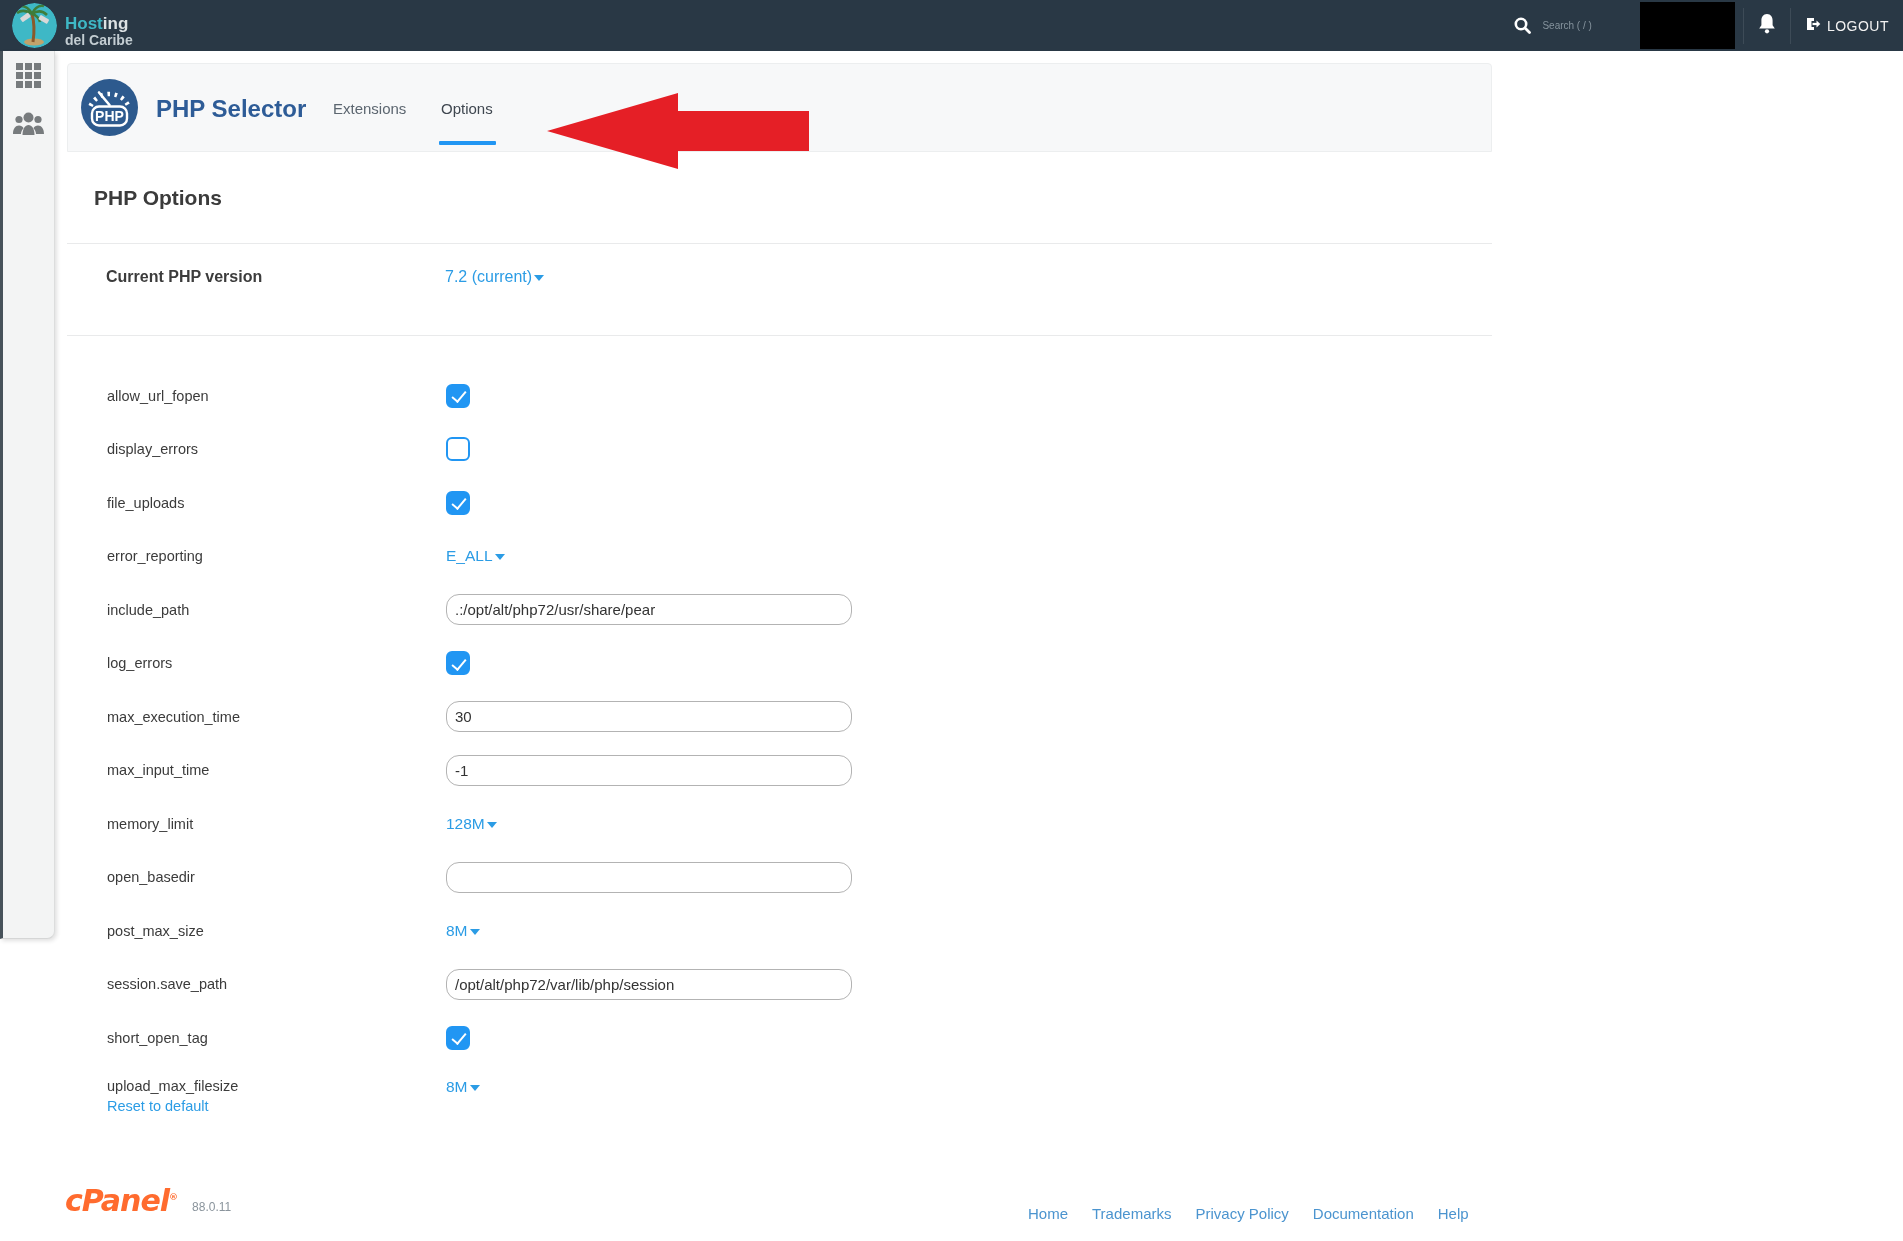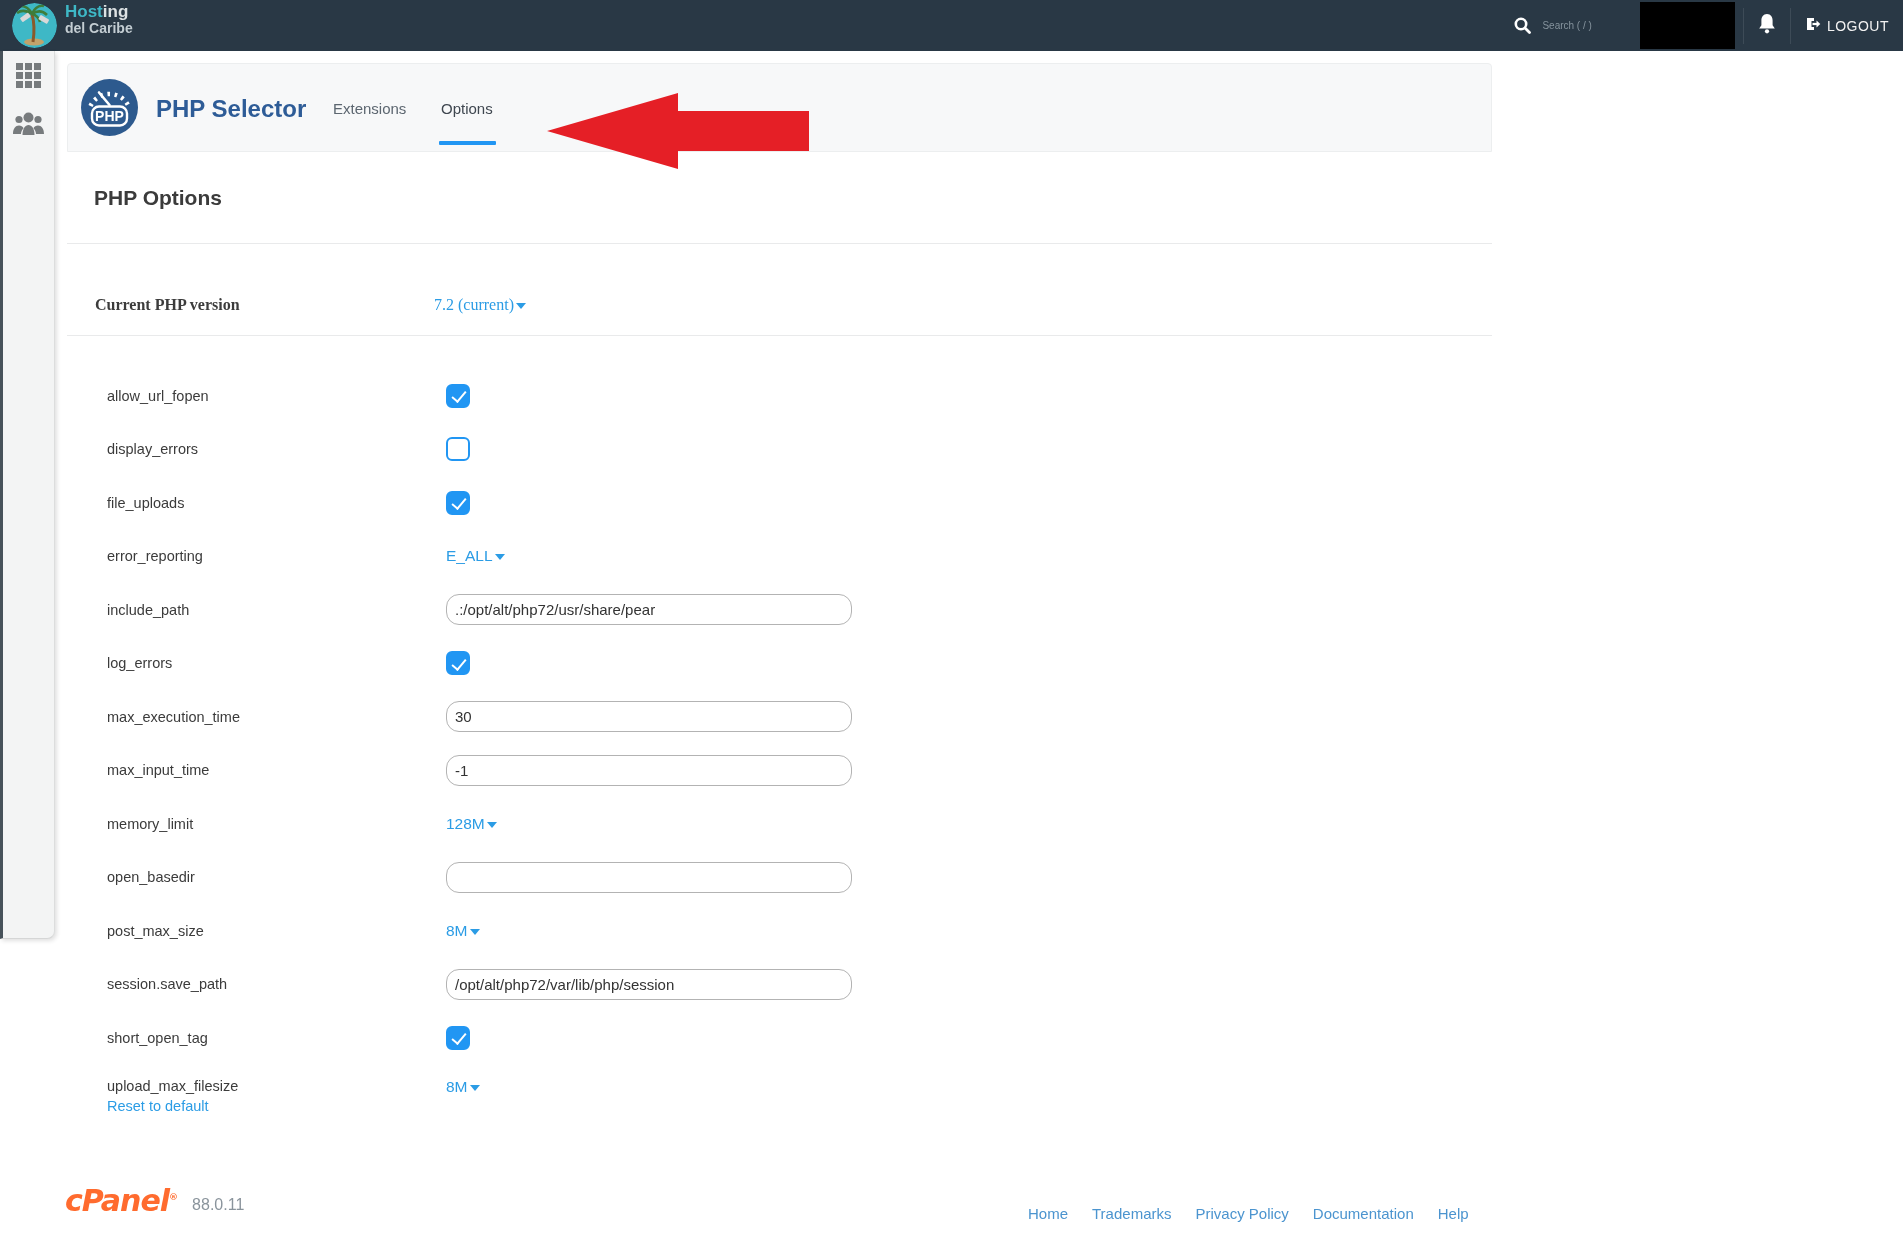--- a/index.html
+++ b/index.html
@@ -7,21 +7,21 @@
   body { font-family:"Liberation Sans", sans-serif; }
   #page {
     position:relative; width:1903px; height:1241px; background:#fff; overflow:hidden;
   }
 
   
   .topbar {
     position:absolute; left:0; top:0; width:1903px; height:51px;
     background:var(--header-bg,#293845); display:flex; align-items:center;
   }
-  .brand { display:flex; align-items:flex-start; gap:8px; padding-left:12px; }
+  .brand { display:flex; align-items:flex-end; gap:8px; padding-left:12px; }
   .brand-circle { width:45px; height:45px; border-radius:50%; overflow:hidden; flex:0 0 auto; }
   .brand-text { line-height:1.05; }
   .brand-line1 { font-size:17px; font-weight:bold; }
   .brand-line1 .accent { color:var(--brand-teal,#3eb8c6); }
   .brand-line1 .rest { color:#dde2e4; }
   .brand-line2 { font-size:14px; font-weight:bold; color:#c3cdd2; }
 
   .topbar-right { position:absolute; right:0; top:0; height:51px; display:flex; align-items:center; }
   .search-box { display:flex; align-items:center; gap:10px; margin-right:48px; cursor:text; }
   .search-box svg { display:block; }
@@ -66,22 +66,22 @@
 
   
   .page-heading {
     position:absolute; left:94px; top:186px;
     font-size:21px; font-weight:bold; color:#3b3b3b;
   }
   .divider { position:absolute; left:67px; width:1425px; height:1px; background:#e9eaeb; }
   .divider-1 { top:243px; }
   .divider-2 { top:335px; }
 
-  .version-row { position:absolute; left:67px; top:268px; width:1425px; height:46px;
-    display:flex; align-items:flex-end;font-family:Liberation Serif, serif; }
+  .version-row { position:absolute; left:78px; top:268px; width:1425px; height:46px;
+    display:flex; align-items:flex-start; }
   .version-label { margin-left:28px; font-size:16px; font-weight:bold; color:#3c3c3c; width:339px; }
   .dd { display:inline-flex; align-items:center; gap:2px; color:var(--link-blue,#2b9ce5);
     cursor:pointer; font-size:15.5px; }
   .version-row .dd { font-size:16px; }
   .caret { width:0; height:0; border-left:5px solid transparent; border-right:5px solid transparent;
     border-top:6px solid currentColor; display:inline-block; margin-top:2px; }
 
   
   .opts { position:absolute; left:67px; top:369px; width:1425px; }
   .opt-row { height:53.5px; display:flex; align-items:center; }
@@ -105,21 +105,21 @@
   .label-stack { display:flex; flex-direction:column; gap:4px; }
   .reset-link { font-size:14.5px; color:var(--link-blue,#2b9ce5); cursor:pointer; }
 
   
   .cpanel { position:absolute; left:65px; top:1186px; display:flex; align-items:flex-end; gap:14px; }
   .cpanel-logo {
     font-family:"DejaVu Sans", sans-serif; font-style:italic; font-weight:bold;
     font-size:30px; color:var(--cpanel-orange,#ff6b2e); letter-spacing:-1px; line-height:1;
   }
   .cpanel-logo sup { font-size:9px; letter-spacing:0; }
-  .cpanel-version { font-size:16px; color:#8a949c; padding-bottom:2px; }
+  .cpanel-version { font-size:12px; color:#8a949c; padding-bottom:2px; }
   .footer-links { position:absolute; left:1028px; top:1205px; display:flex; gap:24px; }
   .footer-links span { font-size:15px; color:var(--footer-link,#4b94cf); cursor:pointer; white-space:nowrap; }
 </style>
 </head>
 <body>
 
 <div id="page">
 
   <div class="topbar">
     <div class="brand">

